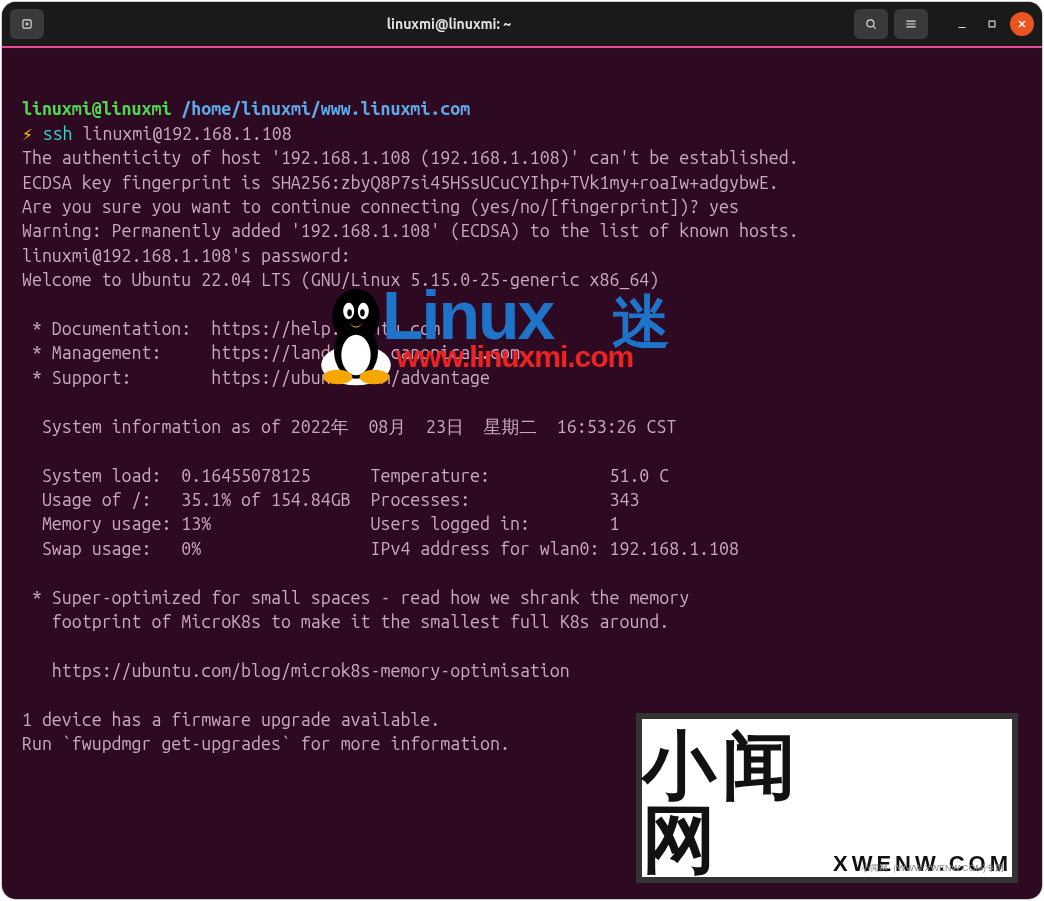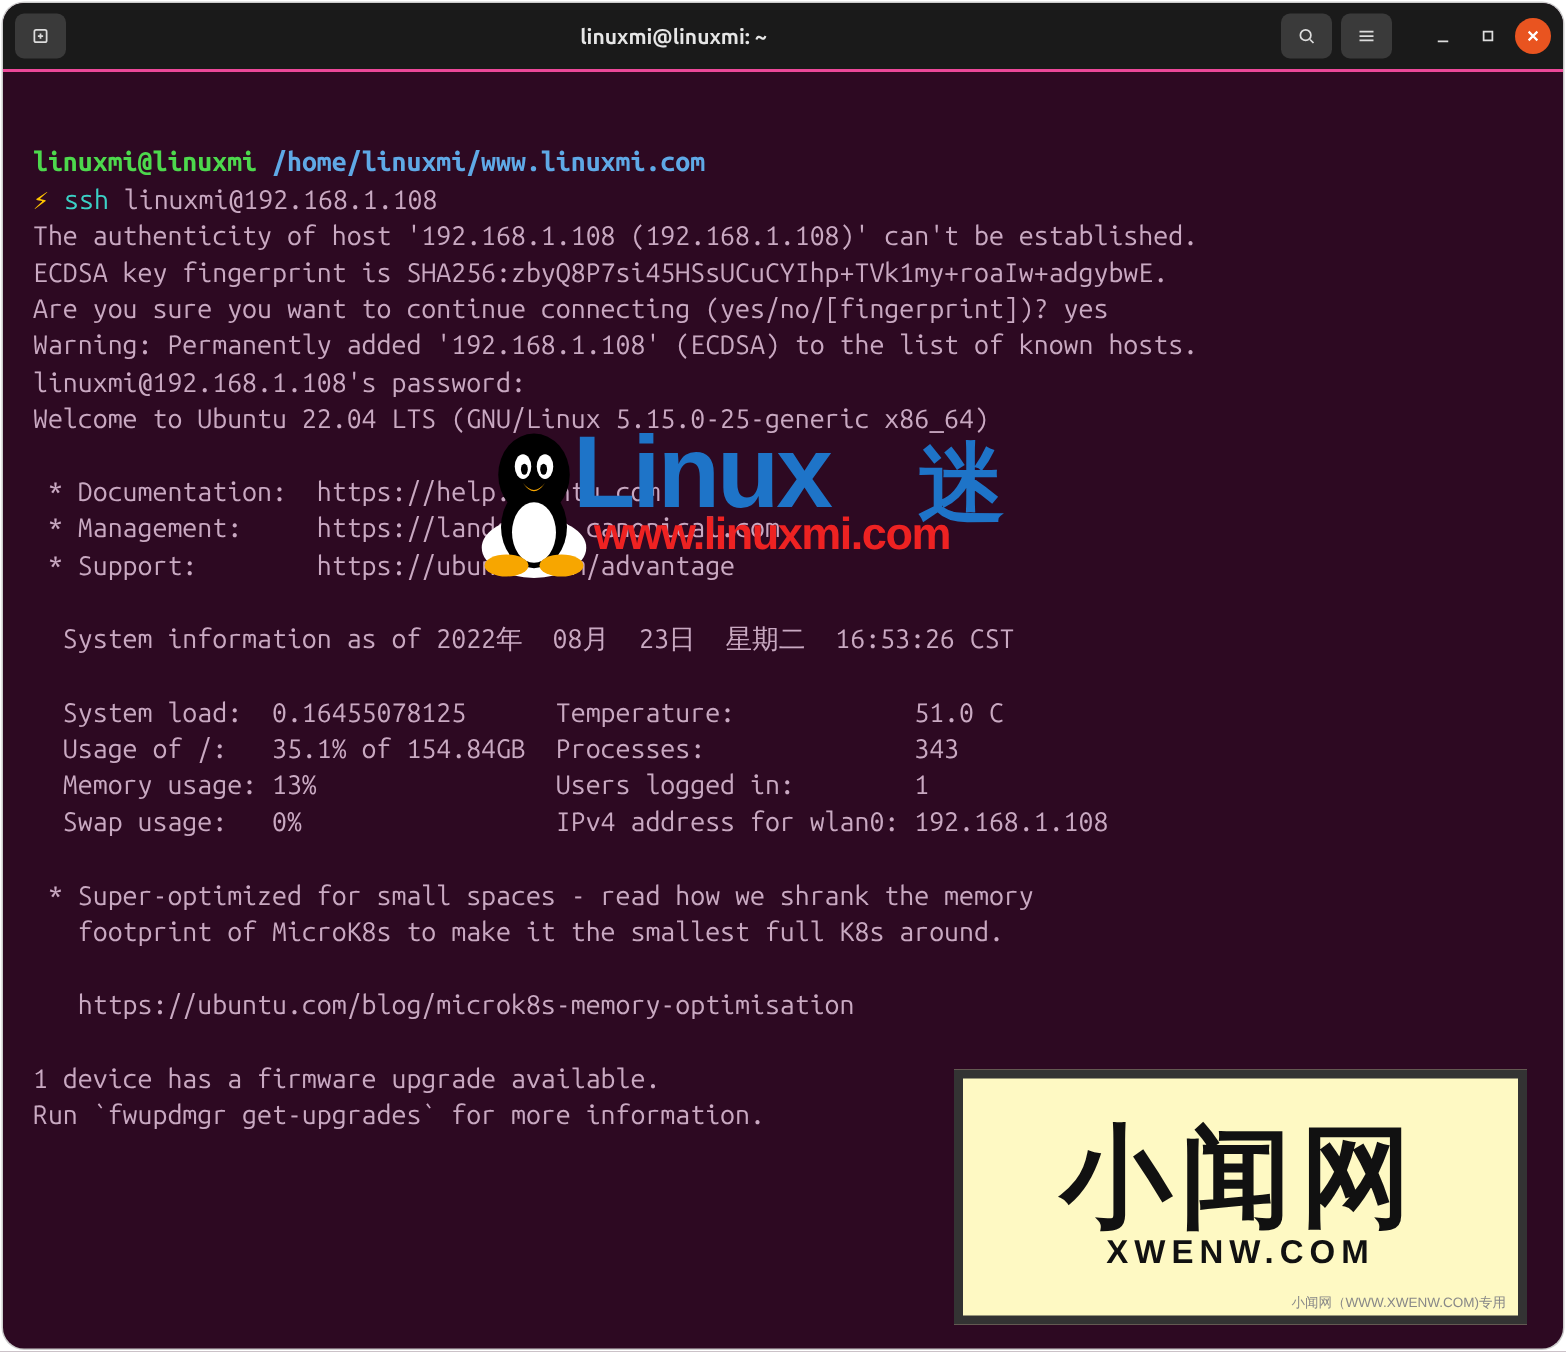--- a/index.html
+++ b/index.html
@@ -76,23 +76,23 @@
   }
   .overlay-linux .url {
     position: absolute; left: 94px; top: 78px;
     font-family: "Arial", sans-serif;
     font-size: 30px; font-weight: 600; color: #e22; letter-spacing: -1px;
   }
   .overlay-xwenw {
     position: absolute;
     right: 24px; bottom: 16px;
     width: 382px; height: 170px;
-    background: #fef9c3;
+    background: #ffffff;
     border: 6px solid #333;
-    display: flex; flex-direction: column; align-items: center; justify-content: center;
+    display: flex; flex-direction: row; align-items: flex-end; justify-content: center;
     pointer-events: none;
   }
   .overlay-xwenw .cn {
     font-family: "Microsoft YaHei", "SimHei", sans-serif;
     font-size: 74px; font-weight: 900; color: #111; letter-spacing: 6px;
     line-height: 1;
   }
   .overlay-xwenw .en {
     font-family: Arial, sans-serif;
     font-size: 22px; font-weight: 700; color: #111; letter-spacing: 4px;

